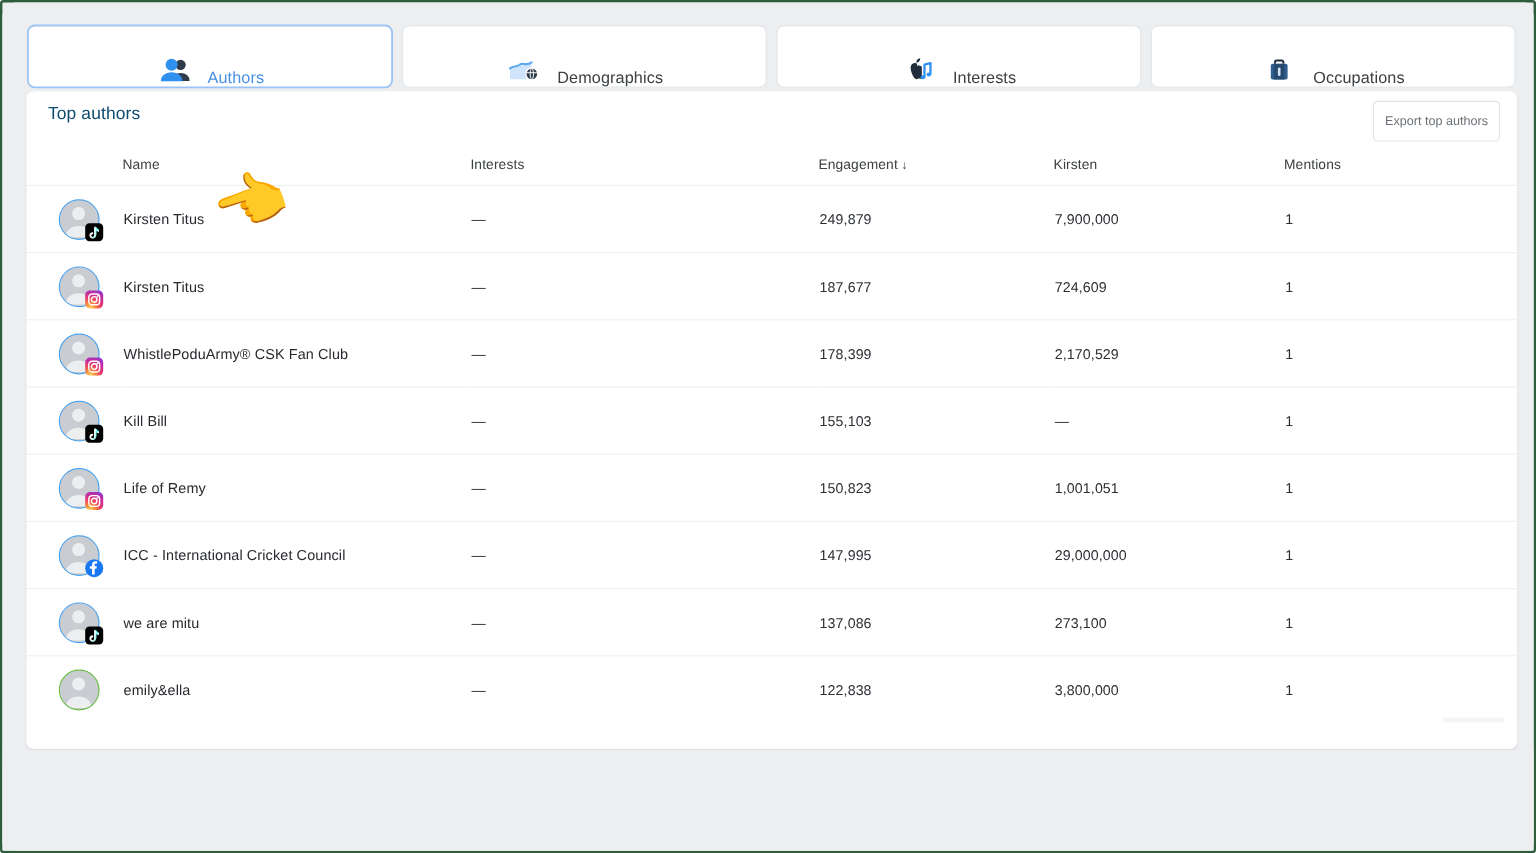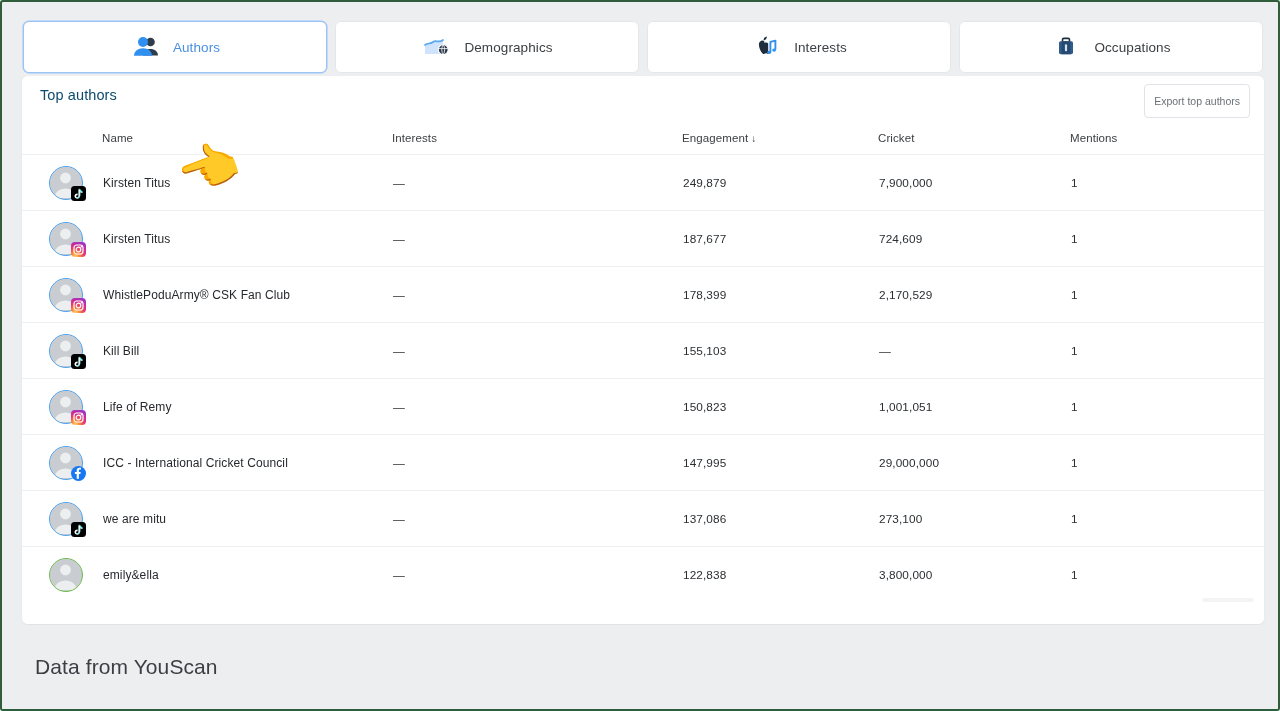--- a/index.html
+++ b/index.html
@@ -43,21 +43,21 @@
   .tabs {
     position: absolute; top: 19px; left: 21px;
     width: 1240px; height: 52px;
     display: flex; gap: 8px; z-index: 3;
   }
   .tab {
     flex: 1;
     background: #ffffff;
     border: 1px solid #e4e7ea;
     border-radius: 6px;
-    display: flex; align-items: center; justify-content: center;
+    display: flex; align-items: flex-end; justify-content: center;
     gap: 13px;
     cursor: pointer;
     box-sizing: border-box;
   }
   .tab.active {
     border: 1px solid #9cc3f5;
     box-shadow: 0 0 0 0.5px #9cc3f5;
   }
   .tab-label {
     font-size: 13.5px;
@@ -287,21 +287,21 @@
           <col class="c-en">
           <col class="c-rd">
           <col class="c-mn">
       </colgroup>
       <thead>
         <tr>
           <th></th>
           <th>Name</th>
           <th>Interests</th>
           <th class="sorted"><span>Engagement</span><span class="arrow">↓</span></th>
-          <th>Cricket</th>
+          <th>Kirsten</th>
           <th>Mentions</th>
         </tr>
       </thead>
       <tbody id="tbody">
           <tr>
             <td class="avatar-cell">
               <div class="avatar ">
                 <span class="ring">
                   <svg width="31" height="31" viewBox="0 0 31 31">
                     <rect width="31" height="31" fill="#c9ccd0"></rect>
@@ -506,15 +506,14 @@
         </tbody>
     </table>
 
     <div class="list-fade"></div>
     <div class="scroll-hint"></div>
   </div>
 
   <div class="cursor-emoji">👈</div>
 
   <div class="footer">
-    <span class="footer-text">Data from YouScan</span>
   </div>
 </div>
 
 </body></html>

